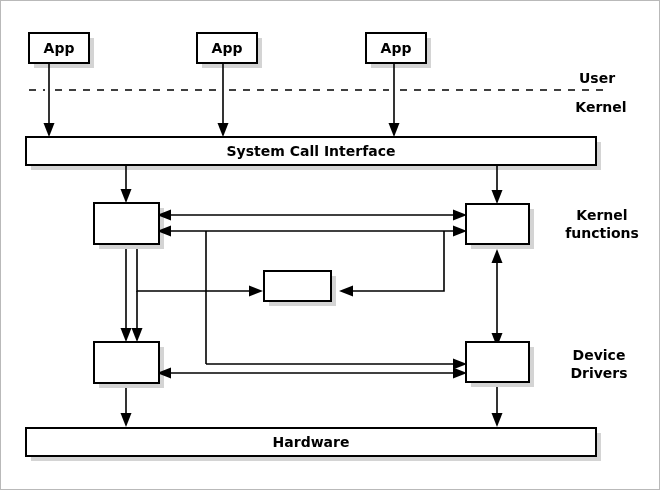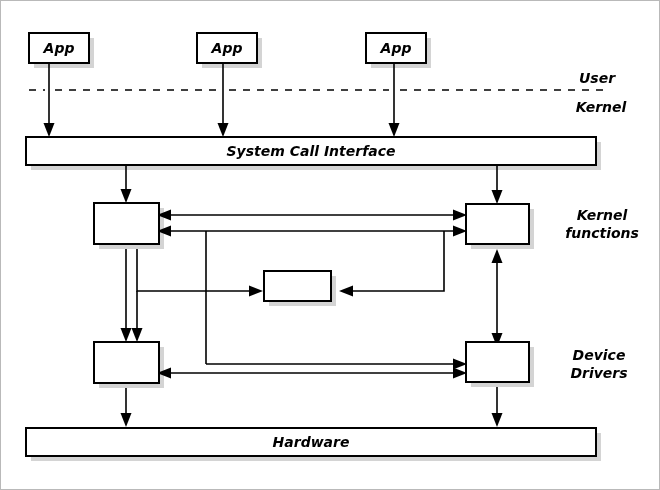--- a/index.html
+++ b/index.html
@@ -9,21 +9,20 @@
   }
   #diagram-root {
     position: relative;
     width: 660px;
     height: 490px;
     background: #ffffff;
     border: 1px solid #b9b9b9;
     box-sizing: border-box;
     font-family: "DejaVu Sans", sans-serif;
     overflow: hidden;
-    font-style: italic;
   }
   svg#diagram-svg {
     position: absolute;
     left: 0;
     top: 0;
     width: 660px;
     height: 490px;
     display: block;
   }
   .node-box {

